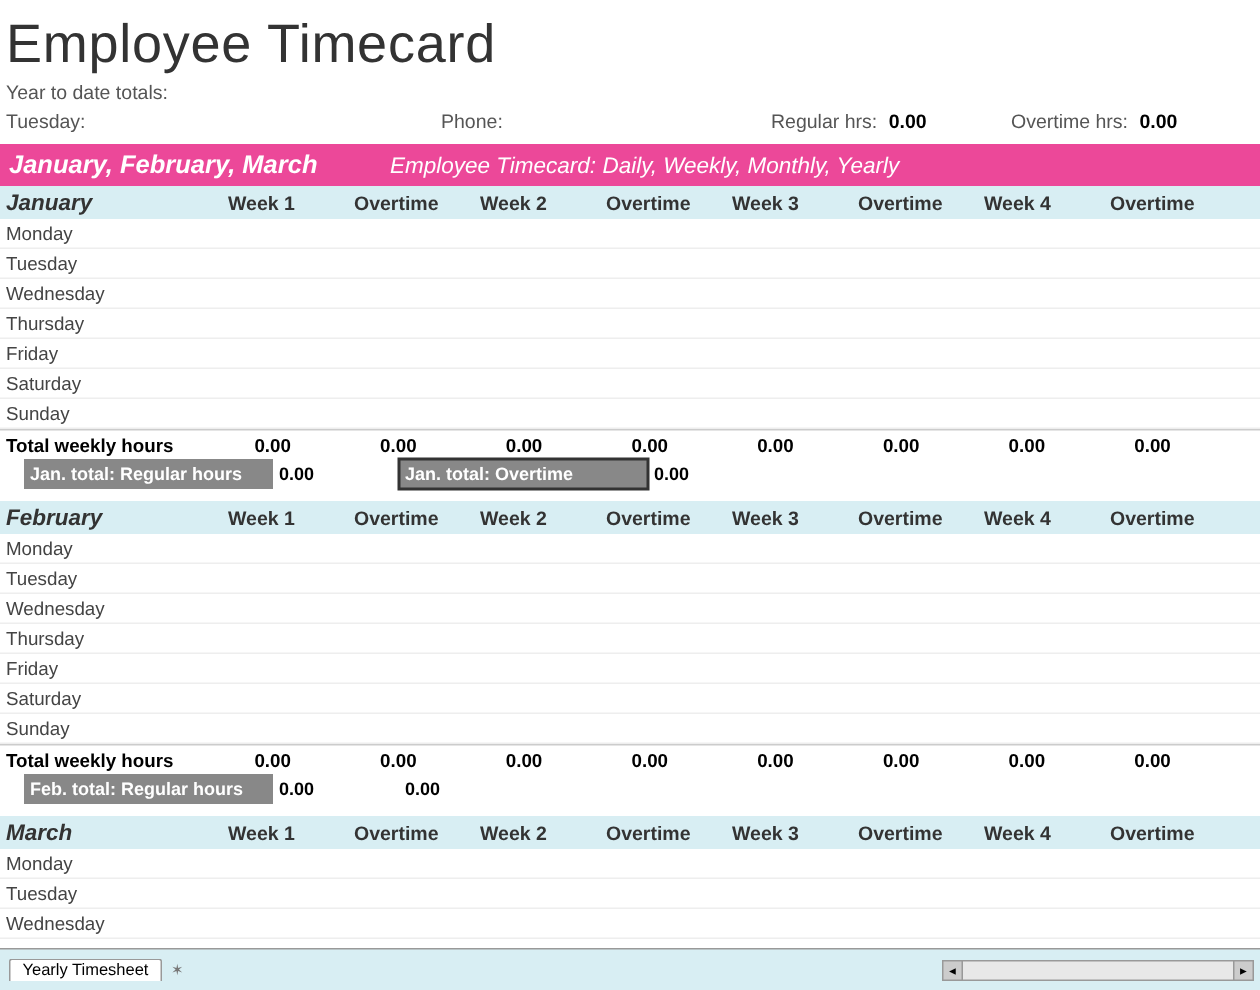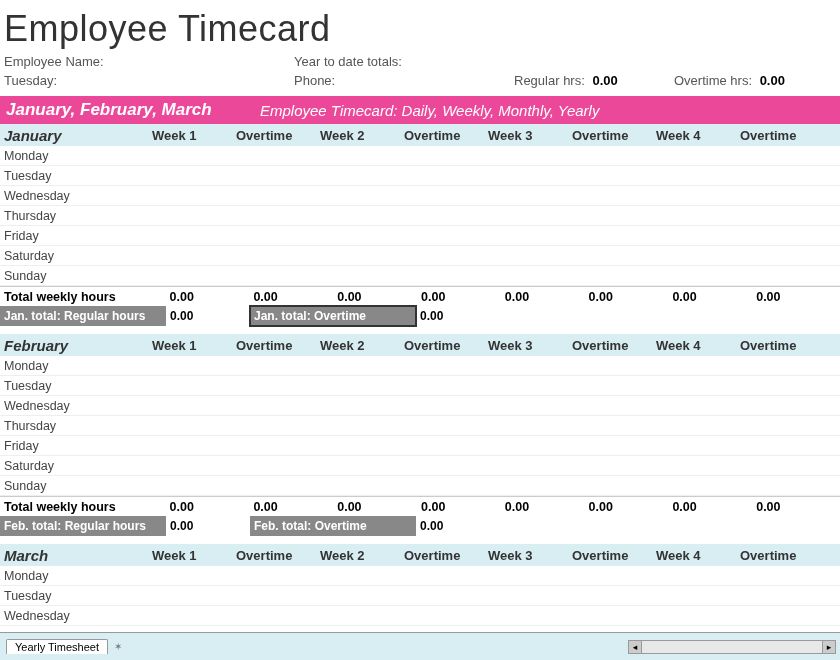--- a/index.html
+++ b/index.html
@@ -21,41 +21,38 @@
 .month-header.march { margin-top: 6px; }
 .mh-month { width: 152px; padding-left: 4px; font-size: 15px; font-style: italic; }
 .mh-col { width: 84px; }
 .day-row { display: flex; font-size: 12.5px; color: #444; height: 20px; align-items: center; border-bottom: 1px solid #eee; }
 .day-label { width: 170px; padding-left: 4px; }
 .totals-row { display: flex; font-size: 12.5px; font-weight: bold; color: #000; height: 20px; align-items: center; border-top: 1px solid #ccc; }
 .tot-label { width: 170px; padding-left: 4px; }
 .tot-val { width: 84px; }
 .summary-row { display: flex; height: 20px; align-items: center; font-size: 12px; }
 .sum-box { background: #888; color: #fff; font-weight: bold; display: flex; align-items: center; height: 20px; padding: 0 4px; }
-.sum-box.left { width: 166px; margin-left: 0; }
+.sum-box.left { width: 166px; margin-left: 16px; }
 .sum-val { width: 84px; padding-left: 4px; font-weight: bold; }
 .sum-box.mid { width: 166px; margin-left: 0; }
 .bottom-bar { position: absolute; bottom: 0; left: 0; right: 0; height: 28px; background: #d8eef3; border-top: 1px solid #999; display: flex; align-items: center; font-size: 11px; }
 .sheet-tab { background: #fff; border: 1px solid #999; border-bottom: none; padding: 1px 8px; margin-left: 6px; border-radius: 2px 2px 0 0; }
 .tab-icon { margin-left: 6px; font-size: 10px; color: #777; }
 .scroll-left { margin-left: auto; width: 14px; height: 14px; background: #ccc; border: 1px solid #999; display: flex; align-items: center; justify-content: center; font-size: 9px; }
 .scroll-track { flex: 0 0 180px; height: 14px; background: #e8e8e8; border: 1px solid #999; border-left: none; border-right: none; }
 .scroll-right { width: 14px; height: 14px; background: #ccc; border: 1px solid #999; display: flex; align-items: center; justify-content: center; font-size: 9px; margin-right: 4px; }
 .selected-cell { position: relative; }
 .selected-cell::after { content: ""; position: absolute; inset: -1px; border: 2px solid #333; pointer-events: none; }
 </style>
 </head>
 <body>
 
 <div class="page-title">Employee Timecard</div>
 
 <div class="info-row">
-  <div class="info-cell c1">
-      <span class="info-label">Employee Name:</span>
-    </div>
   <div class="info-cell c3">
       <span class="info-label">Year to date totals:</span>
     </div>
 </div>
 <div class="info-row">
   <div class="info-cell c1">
       <span class="info-label">Tuesday:</span>
     </div>
   <div class="info-cell c2">
       <span class="info-label">Phone:</span>
@@ -161,21 +158,20 @@
     <div class="tot-val">0.00</div>
     <div class="tot-val">0.00</div>
     <div class="tot-val">0.00</div>
     <div class="tot-val">0.00</div>
     <div class="tot-val">0.00</div>
     <div class="tot-val">0.00</div>
   </div>
   <div class="summary-row">
     <div class="sum-box left">Feb. total: Regular hours</div>
     <div class="sum-val">0.00</div>
-    <div class="sum-box mid">Feb.  total: Overtime</div>
     <div class="sum-val">0.00</div>
   </div>
 </div>
 
 <div class="month-block" style="margin-top:8px;">
   <div class="month-header march">
     <div class="mh-month">March</div>
     <div class="mh-col">Week 1</div>
     <div class="mh-col">Overtime</div>
     <div class="mh-col">Week 2</div>

